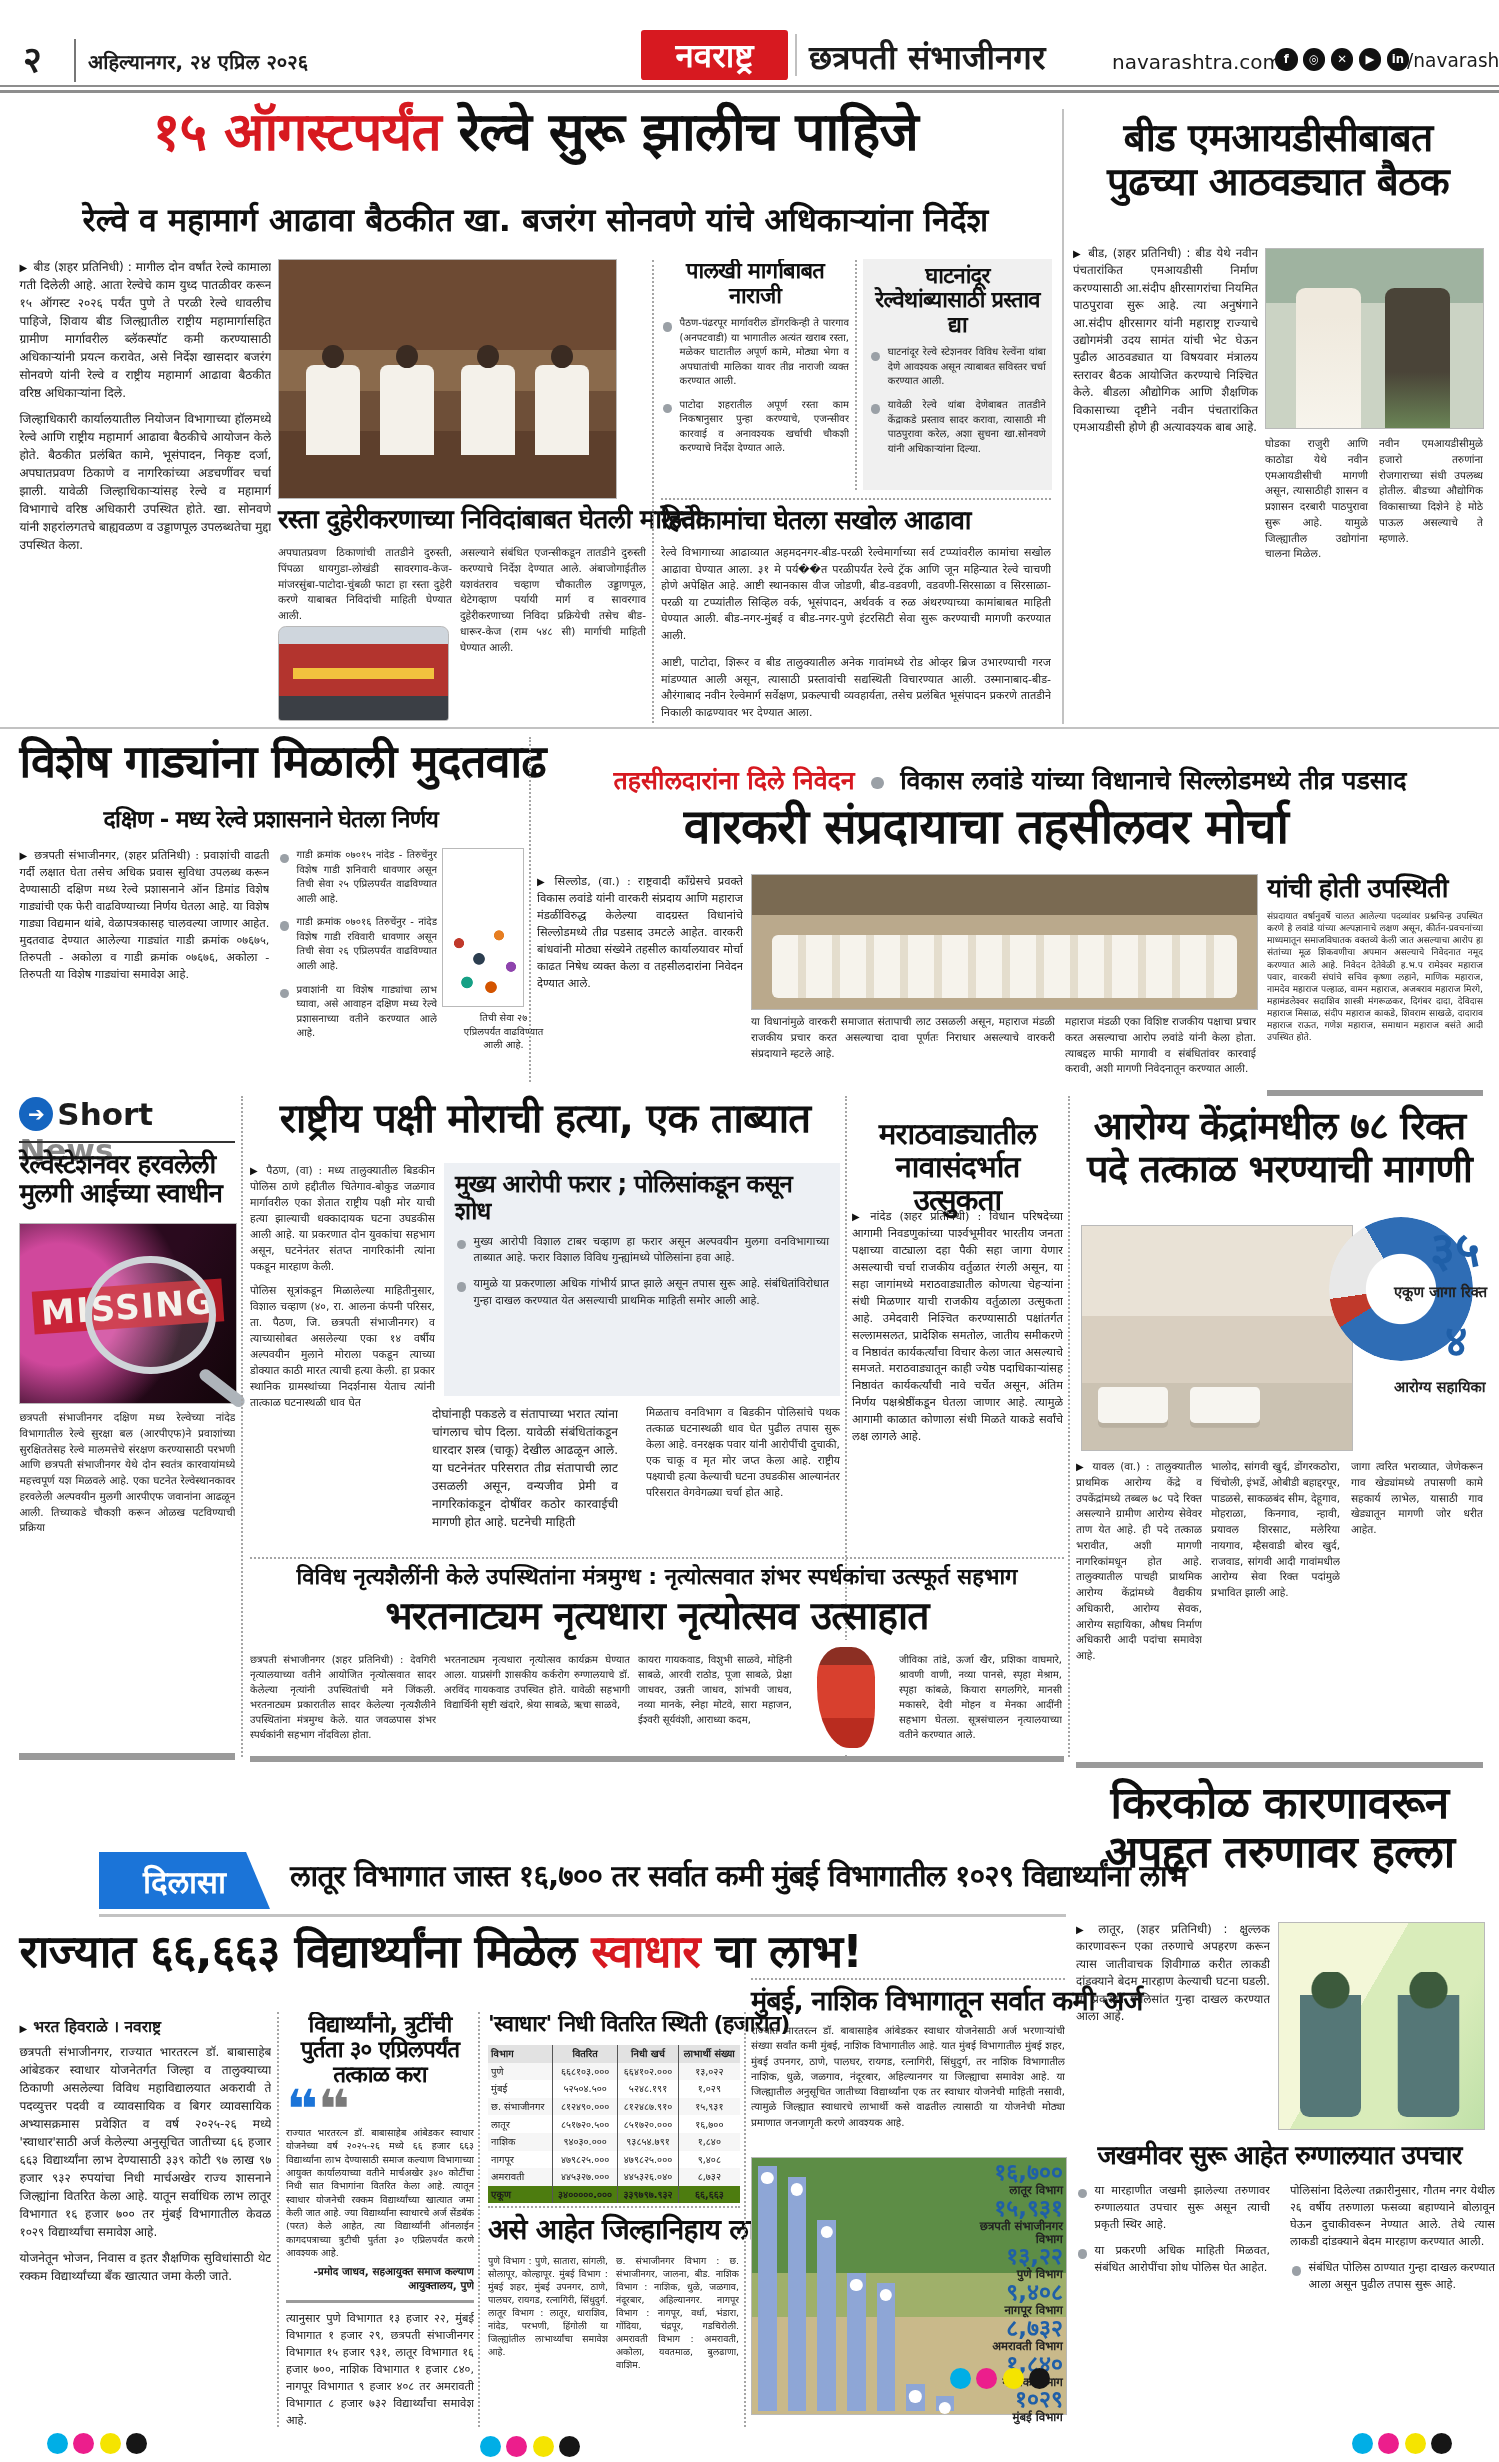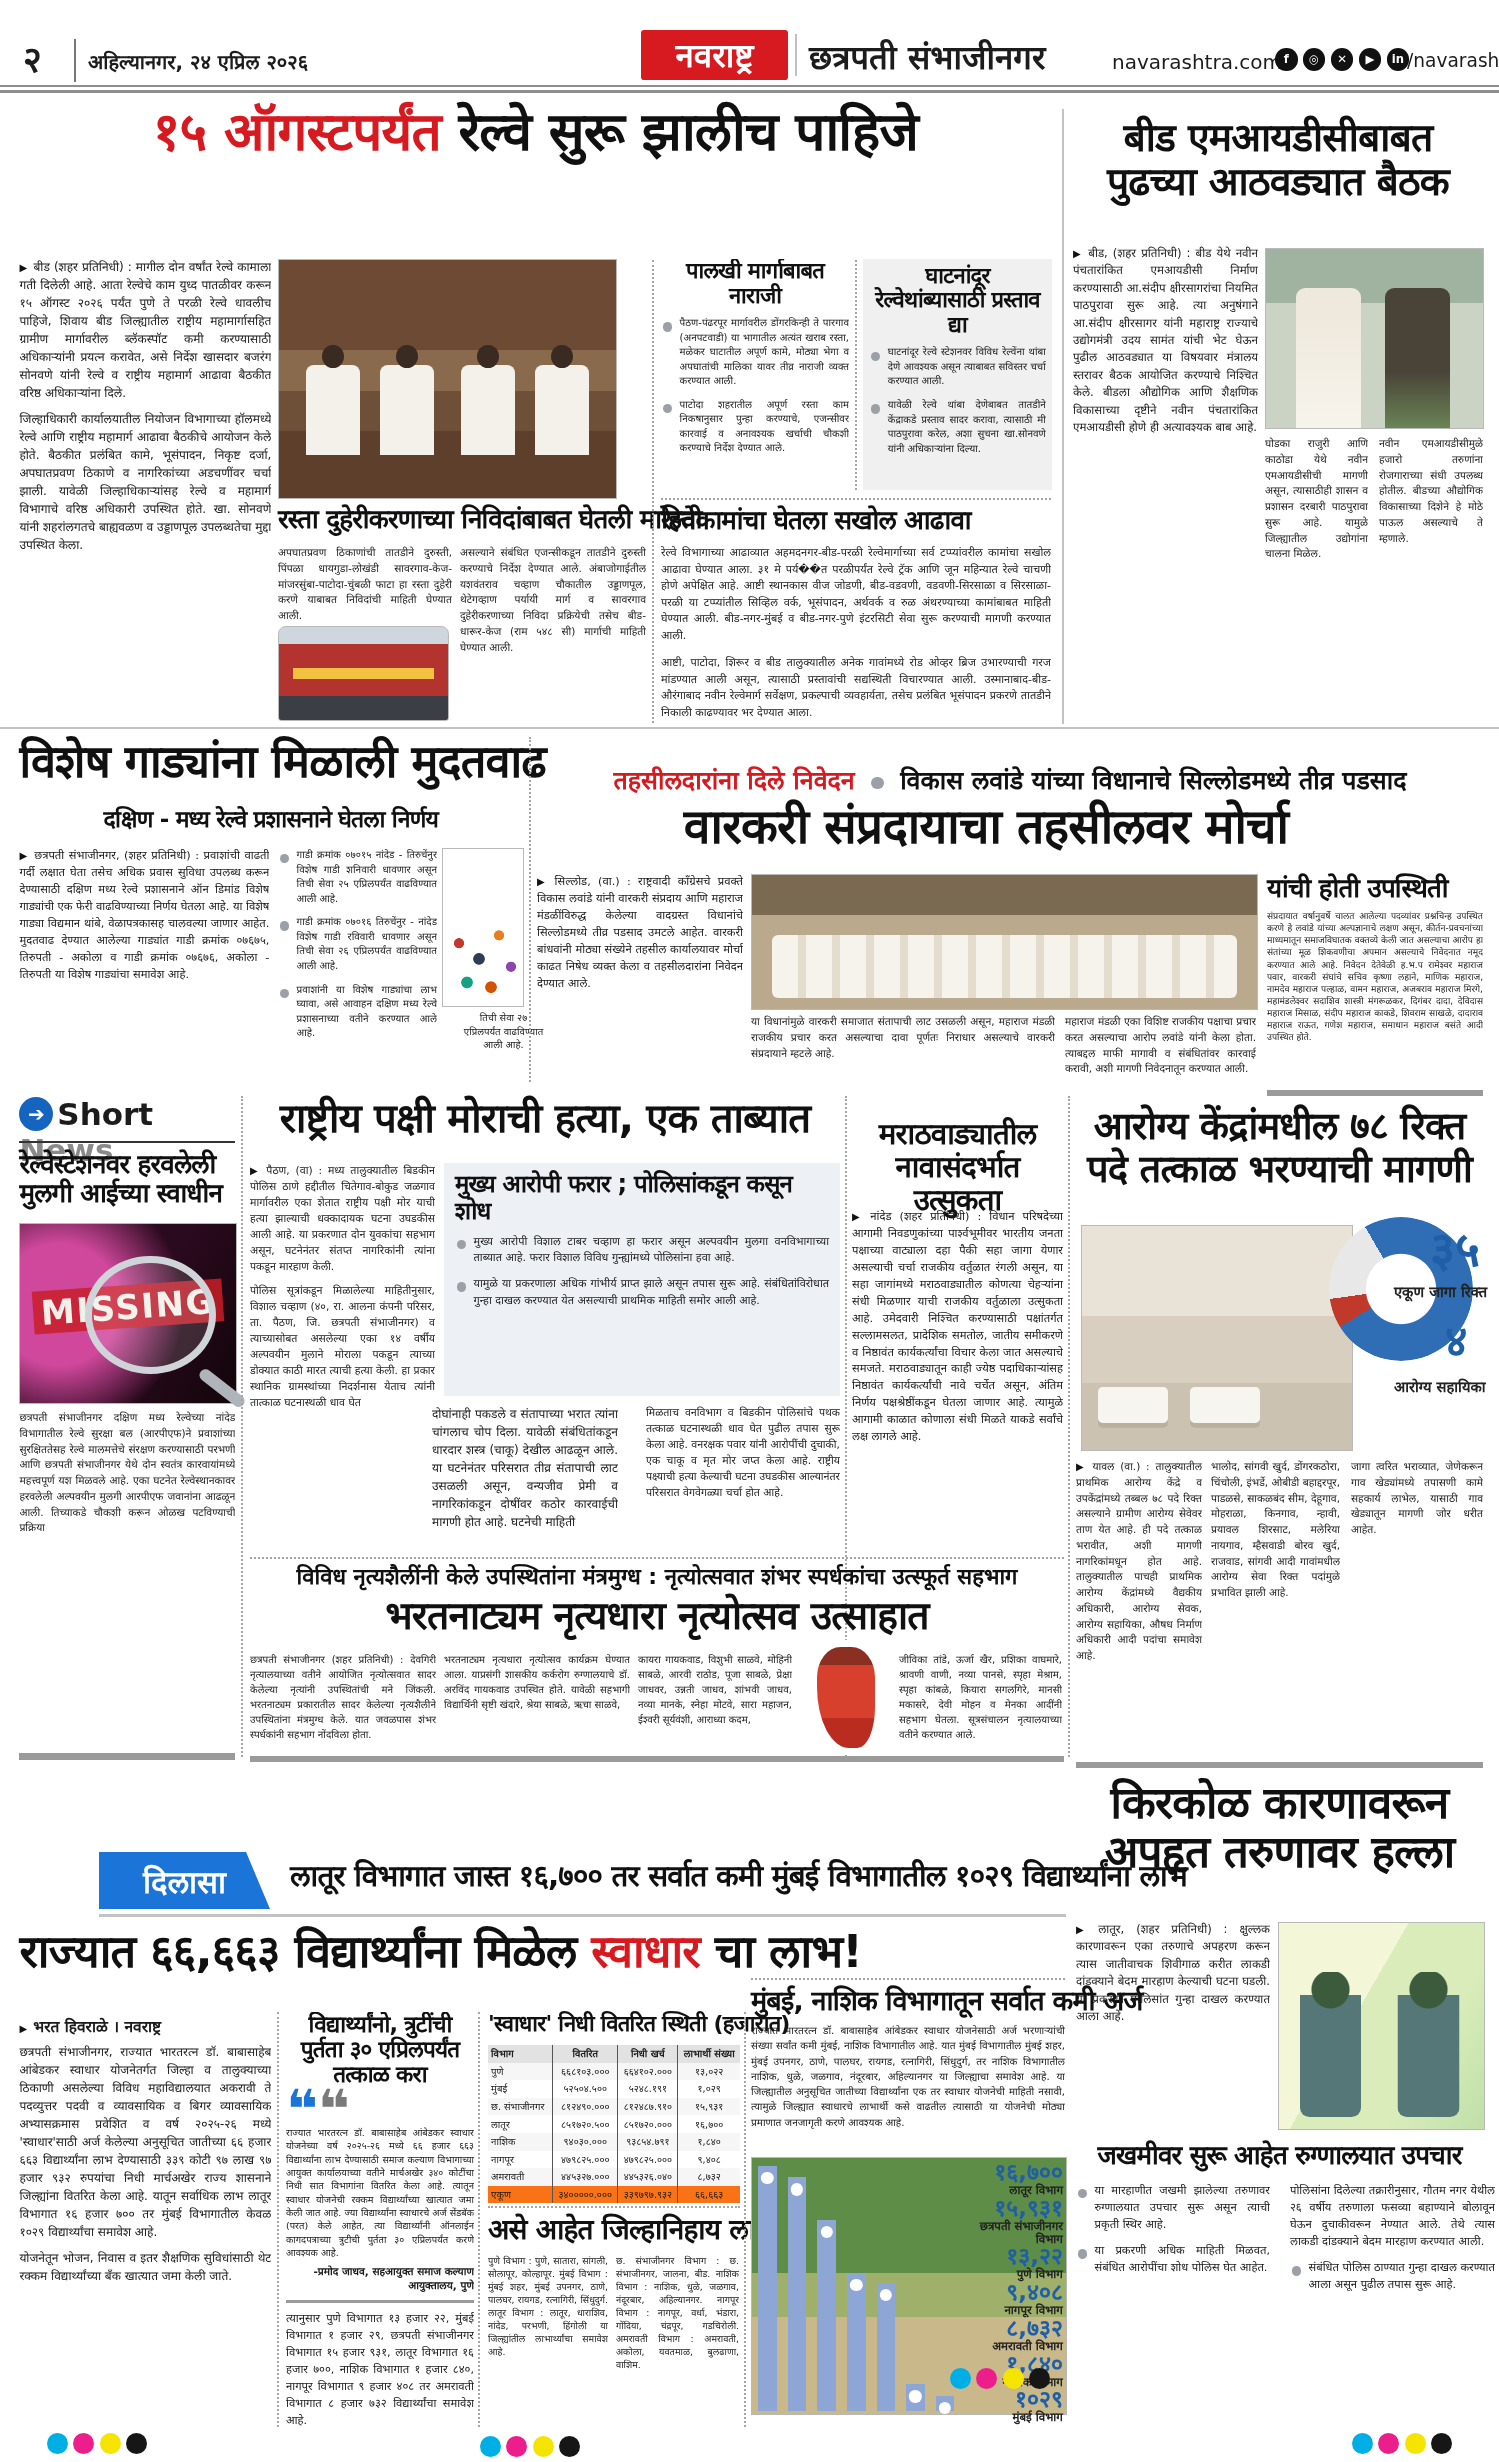--- a/index.html
+++ b/index.html
@@ -22,21 +22,21 @@
   ul.bul{list-style:none;margin:0;padding:0;}
   ul.bul li{position:relative;padding-left:18.6px;margin-bottom:9.3px;text-align:justify;}
   ul.bul li::before{content:"";position:absolute;left:1.6px;top:6.2px;width:9.3px;height:9.3px;border-radius:50%;background:#9aa0a6;}
   .boxgray{background:#f0f0f0;}
   .boxblue{background:#edf0f4;}
   table.sw{border-collapse:collapse;width:100%;font-size:9.7px;}
   table.sw th,table.sw td{padding:2.3px 3.1px;text-align:center;border-left:0.8px solid #555;}
   table.sw th:first-child,table.sw td:first-child{border-left:none;text-align:left;}
   table.sw thead th{background:#e2e2e2;font-weight:bold;}
   table.sw tbody tr:nth-child(odd){background:#f6f6f6;}
-  table.sw tbody tr:last-child{background:#f97316;font-weight:normal;}
+  table.sw tbody tr:last-child{background:#4d7c0f;font-weight:bold;}
   
   .ph{position:absolute;border:0.8px solid #b9b9b9;}
   .ph-meeting{background:linear-gradient(180deg,#6d4a33 0 38%,#8a6a4c 38% 55%,#6e4f38 55% 72%,#5d3f2c 72% 100%);}
   .ph-meeting i{position:absolute;bottom:18%;width:16%;height:38%;background:#f4f1ea;border-radius:7.8px 7.8px 0 0;}
   .ph-meeting i::before{content:"";position:absolute;top:-20px;left:30%;width:40%;height:23px;border-radius:50%;background:#3a2b22;}
   .ph-beed{background:linear-gradient(180deg,#9fb3a0 0 30%,#cbd3c4 30% 100%);}
   .ph-beed i{position:absolute;bottom:0;width:30%;height:78%;border-radius:9.3px 9.3px 0 0;}
   .ph-crowd{background:linear-gradient(180deg,#2e6fae 0 22%,#f2c84b 22% 30%,#b9b2a6 30% 100%);}
   .dotscape{background-image:radial-gradient(circle at 20% 60%,#c0392b 0 4.7px,transparent 5.4px),radial-gradient(circle at 45% 70%,#2c3e50 0 5.4px,transparent 6.2px),radial-gradient(circle at 70% 55%,#e67e22 0 4.7px,transparent 5.4px),radial-gradient(circle at 85% 75%,#8e44ad 0 4.7px,transparent 5.4px),radial-gradient(circle at 30% 85%,#16a085 0 5.4px,transparent 6.2px),radial-gradient(circle at 60% 88%,#d35400 0 5.4px,transparent 6.2px);}
   .ph-warkari{background:linear-gradient(180deg,#7a6a52 0 30%,#baa98c 30% 100%);}
@@ -96,20 +96,21 @@
       <b>✕</b>
       <b>▶</b>
       <b>in</b>
   </div>
   <div class="abs" style="left:1407px;top:50px;font-size:18.6px;">/navarashtra</div>
   <div class="abs triple" style="left:0;top:85px;width:1500px;height:11px;"></div>
 
   <div class="abs hl center nowrap" style="left:19.4px;top:102px;width:1032px;font-size:53px;">
     <span class="red">१५ ऑगस्टपर्यंत</span><span> रेल्वे सुरू झालीच पाहिजे</span>
   </div>
+  <div class="abs hl center nowrap" style="left:19.4px;top:203px;width:1032px;font-size:32px;letter-spacing:0;">रेल्वे व महामार्ग आढावा बैठकीत खा. बजरंग सोनवणे यांचे अधिकाऱ्यांना निर्देश</div>
 
   <div class="abs body clip" style="left:19.4px;top:258px;width:252px;height:466px;">
     <p><span class="lead-mark"></span><span>बीड (शहर प्रतिनिधी) : मागील दोन वर्षांत रेल्वे कामाला गती दिलेली आहे. आता रेल्वेचे काम युध्द पातळीवर करून १५ ऑगस्ट २०२६ पर्यंत पुणे ते परळी रेल्वे धावलीच पाहिजे, शिवाय बीड जिल्ह्यातील राष्ट्रीय महामार्गासहित ग्रामीण मार्गावरील ब्लॅकस्पॉट कमी करण्यासाठी अधिकाऱ्यांनी प्रयत्न करावेत, असे निर्देश खासदार बजरंग सोनवणे यांनी रेल्वे व राष्ट्रीय महामार्ग आढावा बैठकीत वरिष्ठ अधिकाऱ्यांना दिले.</span></p>
     <p>जिल्हाधिकारी कार्यालयातील नियोजन विभागाच्या हॉलमध्ये रेल्वे आणि राष्ट्रीय महामार्ग आढावा बैठकीचे आयोजन केले होते. बैठकीत प्रलंबित कामे, भूसंपादन, निकृष्ट दर्जा, अपघातप्रवण ठिकाणे व नागरिकांच्या अडचणींवर चर्चा झाली. यावेळी जिल्हाधिकाऱ्यांसह रेल्वे व महामार्ग विभागाचे वरिष्ठ अधिकारी उपस्थित होते. खा. सोनवणे यांनी शहरांलगतचे बाह्यवळण व उड्डाणपूल उपलब्धतेचा मुद्दा उपस्थित केला.</p>
   </div>
 
   <div class="ph ph-meeting" style="left:278px;top:259px;width:337px;height:238px;">
     <i style="left:8%;"></i>
       <i style="left:30%;"></i>
       <i style="left:54%;"></i>

